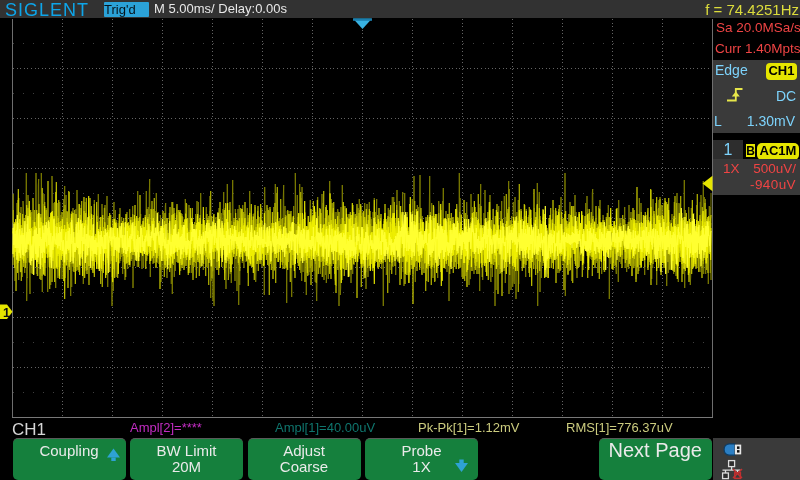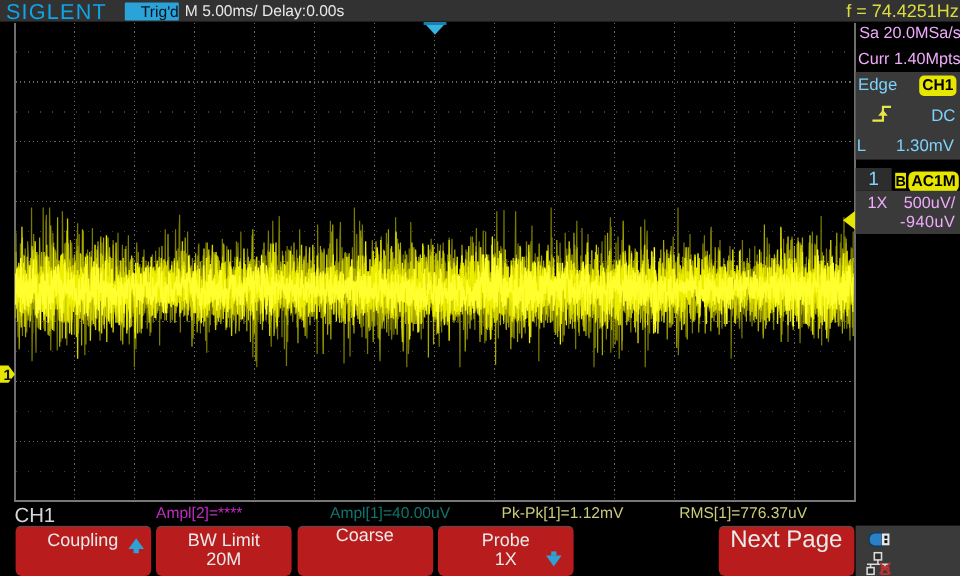--- a/index.html
+++ b/index.html
@@ -1,28 +1,28 @@
 <!DOCTYPE html>
 <html><head>
 <meta charset="utf-8">
 <style>
   html,body{margin:0;padding:0;background:#000;width:800px;height:480px;overflow:hidden}
   body{font-family:"Liberation Sans", sans-serif;position:relative}
   .abs{position:absolute;white-space:nowrap}
   #topbar{left:0;top:0;width:800px;height:18px;background:#323232}
   .logo{left:5px;top:0px;color:#0ea5e9;font-size:18px;font-weight:normal;letter-spacing:1px}
   .trigd{left:104px;top:2px;width:45px;height:15px;background:#2ba2d8;color:#06141c;
-         font-size:13px;text-align:right;line-height:15px;border-radius:1px}
+         font-size:13px;text-align:left;line-height:15px;border-radius:1px}
   .mtext{left:154px;top:1px;color:#e8e8e8;font-size:13px}
   .ftext{right:1px;top:1px;color:#dcdc3c;font-size:15px}
-  .wh{color:#f0abfc;font-size:13.5px}
+  .wh{color:#ef4444;font-size:13.5px}
   .yl{color:#7dd3fc;font-size:14px}
   .box{background:#3a3a3a}
   .badge{background:#e6e600;color:#000;font-weight:bold;text-align:center}
-  .btn{background:#b91c1c;border-radius:5px;border-top:1px solid #595959;
+  .btn{background:#15803d;border-radius:5px;border-top:1px solid #595959;
        color:#eaeaea;font-size:15px;text-align:center}
   .btn .l1{margin-top:2.5px;height:17px;line-height:17px}
   .btn .l2{height:17px;line-height:16px}
   .meas{font-size:13px;top:420px}
 </style>
 </head>
 <body>
 
 <svg class="abs" style="left:0;top:0" width="800" height="480" viewBox="0 0 800 480" shape-rendering="crispEdges">
 
@@ -91,20 +91,21 @@
 <div class="abs meas" style="left:566px;color:#cbcb7e">RMS[1]=776.37uV</div>
 
 <div class="abs btn" style="left:12.5px;top:438px;width:113px;height:41px">
   <div class="l1">Coupling</div>
   </div>
 <div class="abs btn" style="left:130px;top:438px;width:113px;height:41px">
   <div class="l1">BW Limit</div>
     <div class="l2">20M</div>
   </div>
 <div class="abs btn" style="left:247.5px;top:438px;width:113px;height:41px">
+  <div class="l1">Adjust</div>
     <div class="l2">Coarse</div>
   </div>
 <div class="abs btn" style="left:365px;top:438px;width:113px;height:41px">
   <div class="l1">Probe</div>
     <div class="l2">1X</div>
   </div>
 <div class="abs btn" style="left:599px;top:438px;width:112.5px;height:41px;font-size:20px">
   <div class="l1">Next Page</div>
   </div>
 <div class="abs box" style="left:713px;top:438px;width:87px;height:42px"></div>

